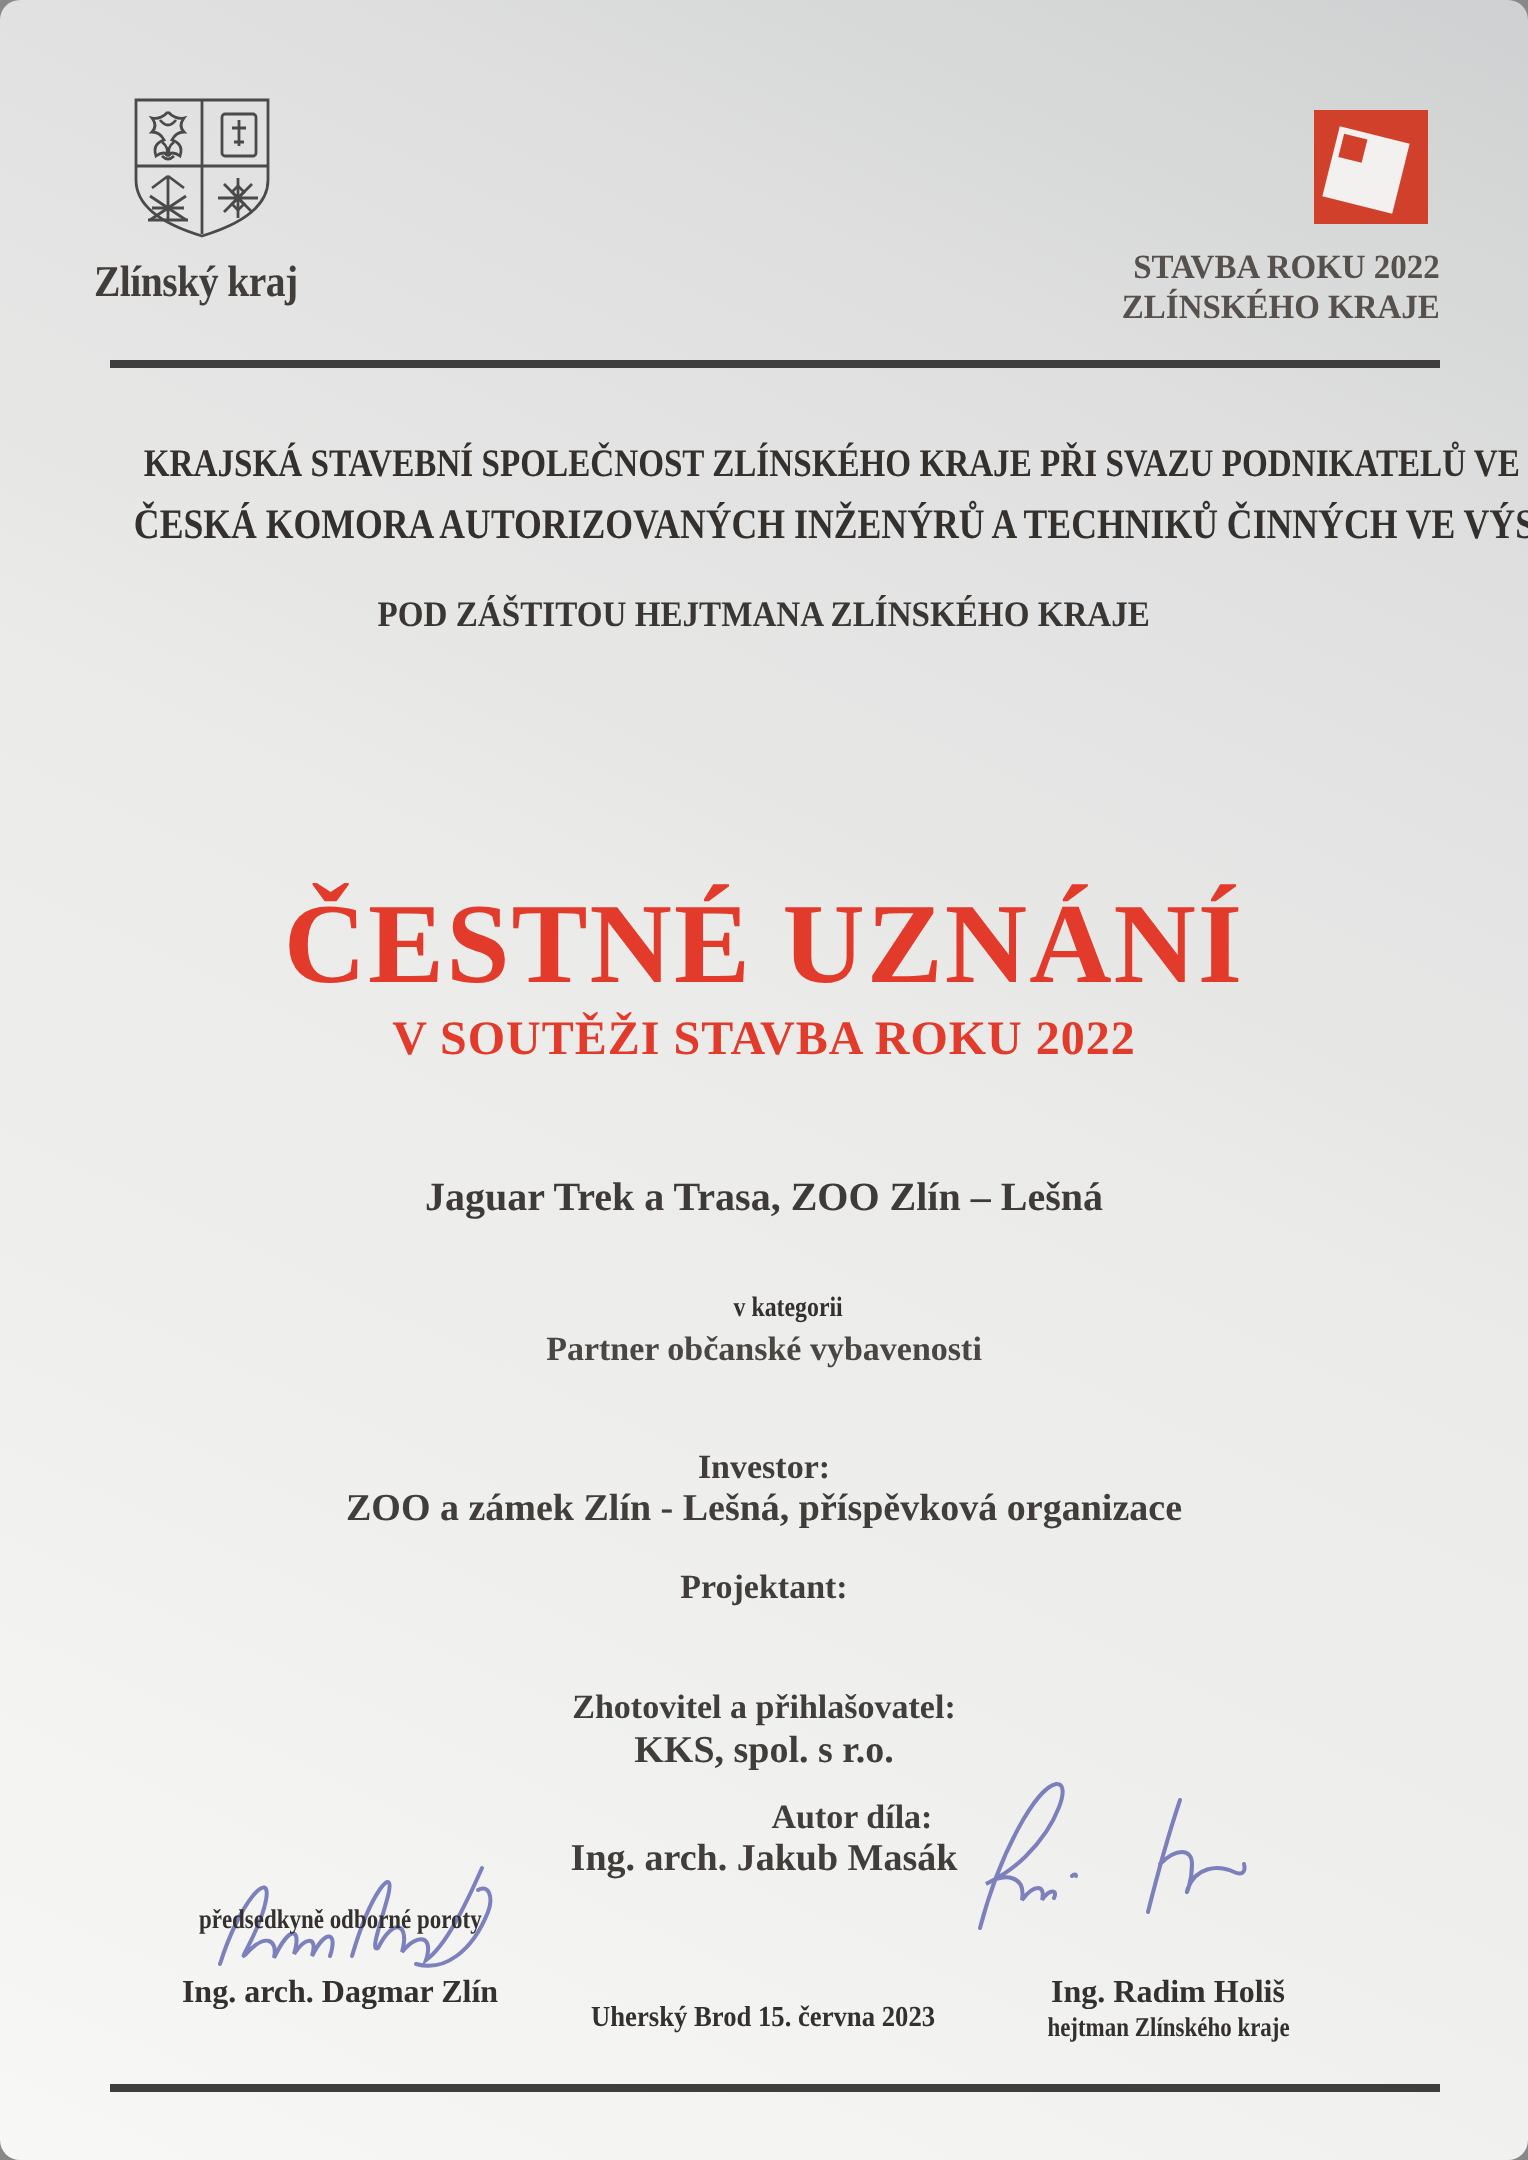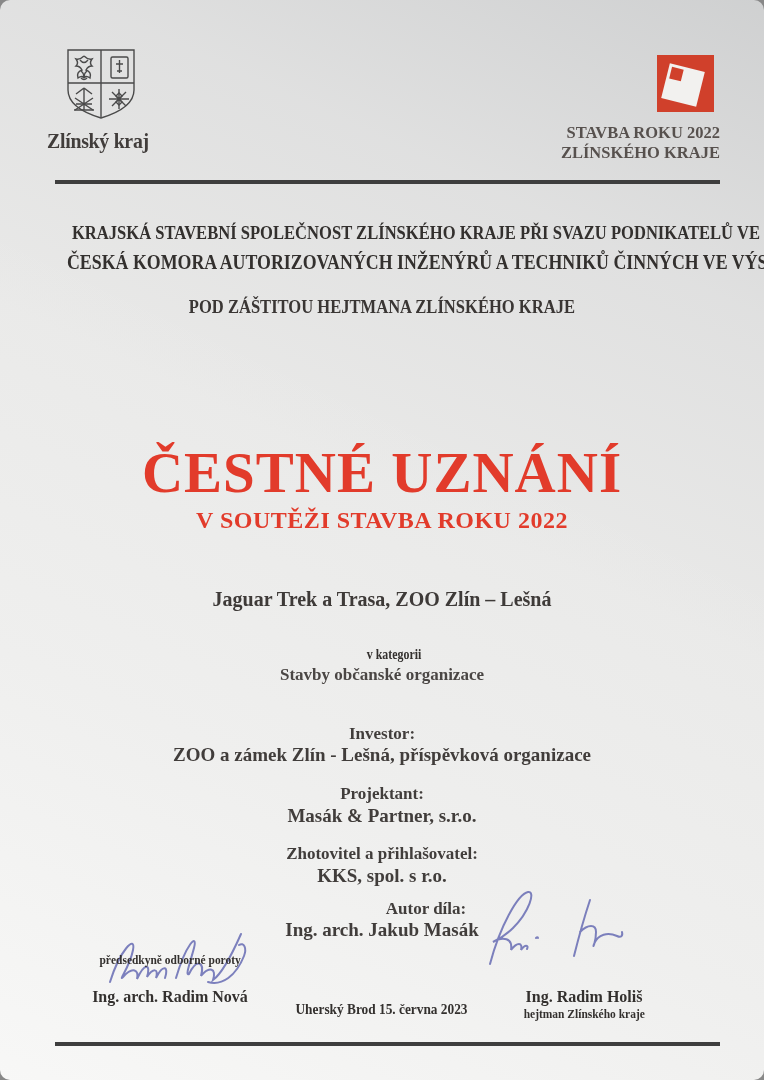--- a/index.html
+++ b/index.html
@@ -124,42 +124,41 @@
 
   <div class="abs ctr org1 b"><span class="cond">KRAJSKÁ STAVEBNÍ SPOLEČNOST ZLÍNSKÉHO KRAJE PŘI SVAZU PODNIKATELŮ VE STAVEBNICTVÍ</span></div>
   <div class="abs ctr org2 b"><span class="cond">ČESKÁ KOMORA AUTORIZOVANÝCH INŽENÝRŮ A TECHNIKŮ ČINNÝCH VE VÝSTAVBĚ</span></div>
   <div class="abs ctr patronage b"><span class="cond92">POD ZÁŠTITOU HEJTMANA ZLÍNSKÉHO KRAJE</span></div>
 
   <div class="abs ctr title red-text">ČESTNÉ UZNÁNÍ</div>
   <div class="abs ctr subtitle red-text">V SOUTĚŽI STAVBA ROKU 2022</div>
 
   <div class="abs ctr project b">Jaguar Trek a Trasa, ZOO Zlín – Lešná</div>
   <div class="abs ctr cat-label b"><span class="cond">v kategorii</span></div>
-  <div class="abs ctr cat-value b">Stavby občanské organizace</div>
+  <div class="abs ctr cat-value b">Partner občanské vybavenosti</div>
 
   <div class="abs ctr role-label b r0l">Investor:</div>
   <div class="abs ctr role-value b r0v">ZOO a zámek Zlín - Lešná, příspěvková organizace</div>
   <div class="abs ctr role-label b r1l">Projektant:</div>
-  <div class="abs ctr role-value b r1v">Masák &amp; Partner, s.r.o.</div>
   <div class="abs ctr role-label b r2l">Zhotovitel a přihlašovatel:</div>
   <div class="abs ctr role-value b r2v">KKS, spol. s r.o.</div>
   <div class="abs ctr role-label b r3l">Autor díla:</div>
   <div class="abs ctr role-value b r3v">Ing. arch. Jakub Masák</div>
 
   <svg class="abs sig-left" width="175" height="80" viewBox="0 0 175 80">
     <path class="sig" d="M18,64 C28,32 44,16 41,32 C38,48 26,64 31,59 C41,48 47,52 45,61 C53,44 59,46 55,59 C61,50 67,50 64,60 C71,46 77,48 73,60"></path>
     <path class="sig" d="M84,60 C94,26 106,14 102,30 C98,45 93,58 97,56 C105,40 113,44 109,58 C117,48 125,50 121,62 C131,55 141,34 149,16 M116,64 C130,68 144,58 152,38 C155,30 152,24 147,27"></path>
   </svg>
   <svg class="abs sig-right" width="185" height="95" viewBox="0 0 185 95">
     <path class="sig" d="M22,82 C32,44 50,12 60,10 C68,9 61,30 45,46 C37,54 29,58 25,60 C35,54 45,56 43,68 C49,60 55,60 53,68 C57,62 61,63 59,67"></path>
     <path class="sig" d="M68,56 c1,-1 2,-1 2,0"></path>
     <path class="sig" d="M106,74 C114,42 120,24 122,18 M112,50 C120,42 128,42 128,50 C128,60 124,68 126,62 C130,52 140,50 149,54 C153,56 155,54 154,50"></path>
   </svg>
 
-  <div class="abs foot-block foot-left foot-name b abs" style="top:988px"><span>Ing. arch. Radim Nová</span></div>
+  <div class="abs foot-block foot-left foot-name b abs" style="top:988px"><span>Ing. arch. Dagmar Zlín</span></div>
   <div class="abs foot-block foot-left foot-role b" style="top:952px"><span class="cond">předsedkyně odborné poroty</span></div>
 
   <div class="abs ctr date-line b"><span class="cond92">Uherský Brod 15. června 2023</span></div>
 
   <div class="abs foot-block foot-right foot-name b" style="top:988px"><span>Ing. Radim Holiš</span></div>
   <div class="abs foot-block foot-right foot-role b" style="top:1006px"><span class="cond">hejtman Zlínského kraje</span></div>
 
   <div class="abs rule rule-bottom"></div>
 
 </div>

